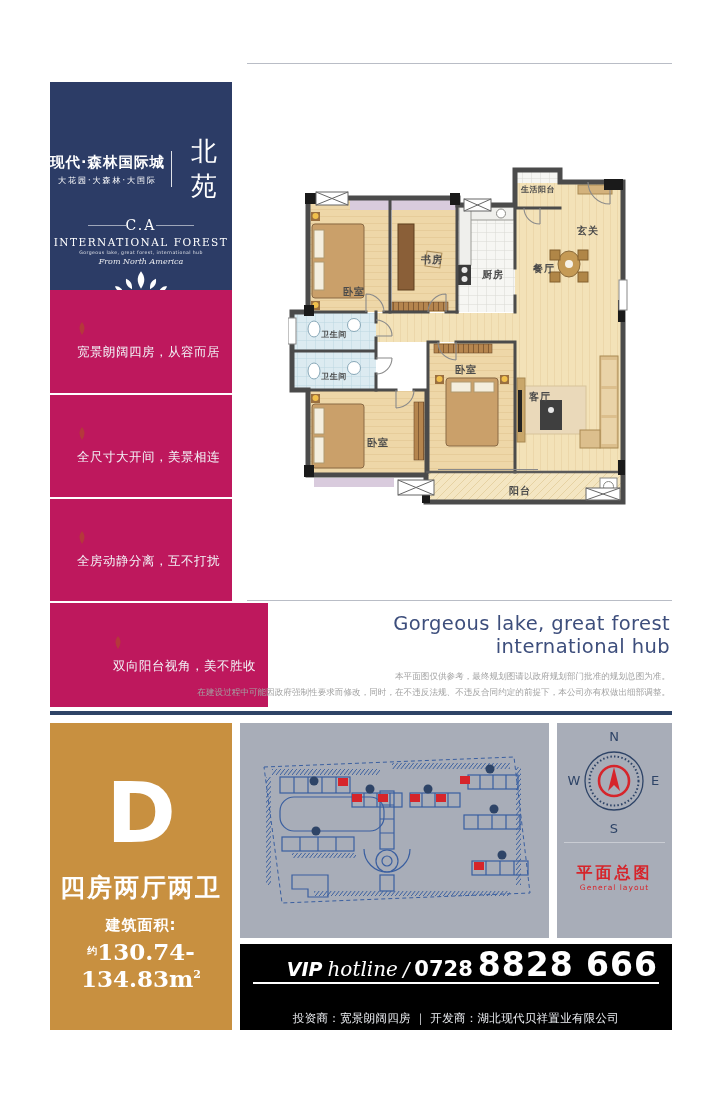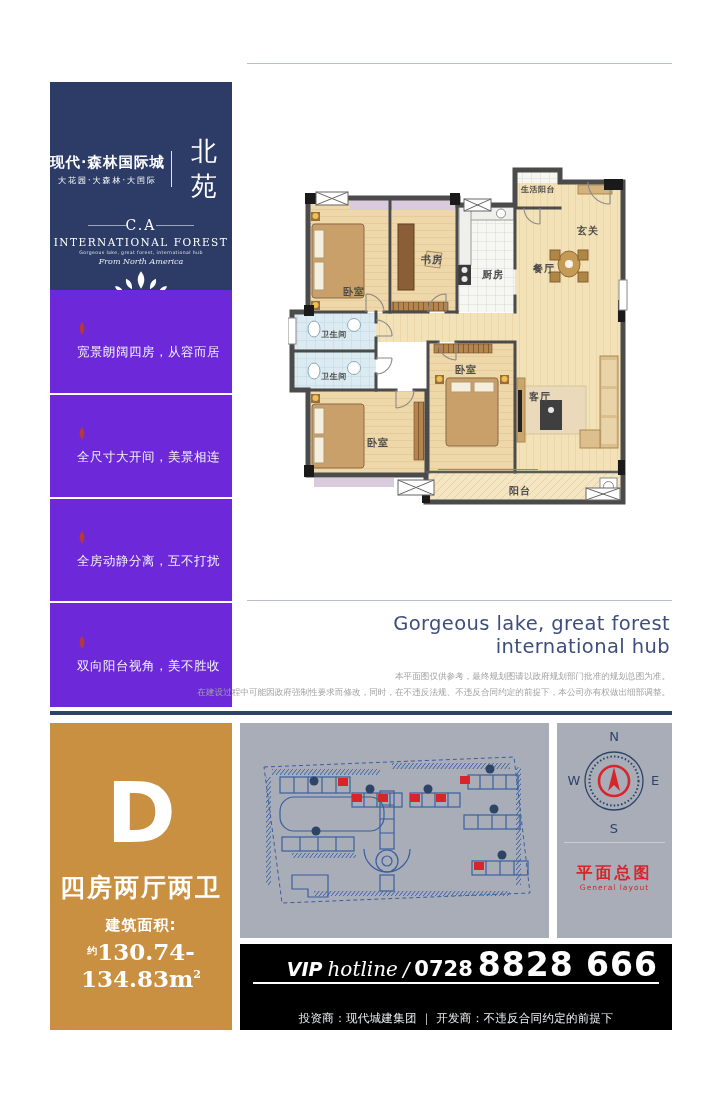--- a/index.html
+++ b/index.html
@@ -14,21 +14,21 @@
   .brand-div{width:1px;height:36px;background:rgba(255,255,255,.85);margin:0 6px;}
   .brand-section{font-size:26px;font-family:"DejaVu Serif","Liberation Serif",serif;letter-spacing:2px;}
   .logo-ca{display:flex;align-items:center;justify-content:center;margin-top:13px;
            font-family:"DejaVu Serif","Liberation Serif",serif;font-size:14px;letter-spacing:2px;}
   .ca-line{display:inline-block;width:38px;height:1px;background:rgba(255,255,255,.55);}
   .logo-en{font-family:"DejaVu Serif","Liberation Serif",serif;font-size:10.5px;letter-spacing:1.5px;margin-top:3px;}
   .logo-sub{font-size:4.6px;letter-spacing:.4px;opacity:.85;margin-top:2px;}
   .logo-script{font-family:"DejaVu Serif","Liberation Serif",serif;font-style:italic;font-size:8px;opacity:.9;margin-top:2px;}
   .ornament{margin-top:4px;}
   
-  .side-item{left:50px;width:182px;background:#6d28d9;color:#f2f4f8;}
+  .side-item{left:50px;width:182px;background:#be185d;color:#f2f4f8;}
   .side-inner{padding:0 0 0 27px;display:flex;flex-direction:column;justify-content:center;height:100%;gap:9px;}
   .side-text{font-size:12.5px;letter-spacing:.5px;white-space:nowrap;}
   
   .hline{height:1px;background:#b9bdc6;}
   .navy-divider{left:50px;top:711px;width:622px;height:4px;background:#2e4467;}
   
   .tagline{right:50px;top:612px;text-align:right;color:#3d4e7c;font-size:19.5px;line-height:1.2;letter-spacing:.4px;}
   .disclaimer{right:50px;top:669px;text-align:right;color:#a3a3a3;font-size:8.6px;line-height:1.85;}
   
   .unit-box{left:50px;top:723px;width:182px;height:307px;background:#c89040;color:#fff;text-align:center;}
@@ -120,21 +120,21 @@
     </div>
   </div>
   <div class="abs side-item" style="top:499px;height:102px;">
     <div class="side-inner">
       <svg width="10" height="13" viewBox="0 0 10 13">
           <path d="M5,0 C7.5,3 9,6.5 5,13 C1,6.5 2.5,3 5,0Z" fill="#b5383c"></path>
         </svg>
       <div class="side-text">全房动静分离，互不打扰</div>
     </div>
   </div>
-  <div class="abs side-item" style="top:603px;height:104px;">
+  <div class="abs side-item" style="top:603px;height:104px;padding-left:36px;">
     <div class="side-inner">
       <svg width="10" height="13" viewBox="0 0 10 13">
           <path d="M5,0 C7.5,3 9,6.5 5,13 C1,6.5 2.5,3 5,0Z" fill="#b5383c"></path>
         </svg>
       <div class="side-text">双向阳台视角，美不胜收</div>
     </div>
   </div>
 
   <svg class="abs floorplan" width="382" height="358" viewBox="0 0 382 358">
     <defs>
@@ -408,16 +408,16 @@
 
   <div class="abs hotline-strip">
     <div class="hot-line">
       <span class="hot-vip">VIP</span>
       <span class="hot-script">hotline</span>
       <span class="hot-slash">/</span>
       <span class="hot-prefix">0728</span>
       <span class="hot-number">8828 666</span>
     </div>
     <div class="hot-rule"></div>
-    <div class="companies">投资商：现代城建集团 ｜ 开发商：不违反合同约定的前提下</div>
+    <div class="companies">投资商：宽景朗阔四房 ｜ 开发商：湖北现代贝祥置业有限公司</div>
   </div>
 
 </div>
 
 </body></html>

